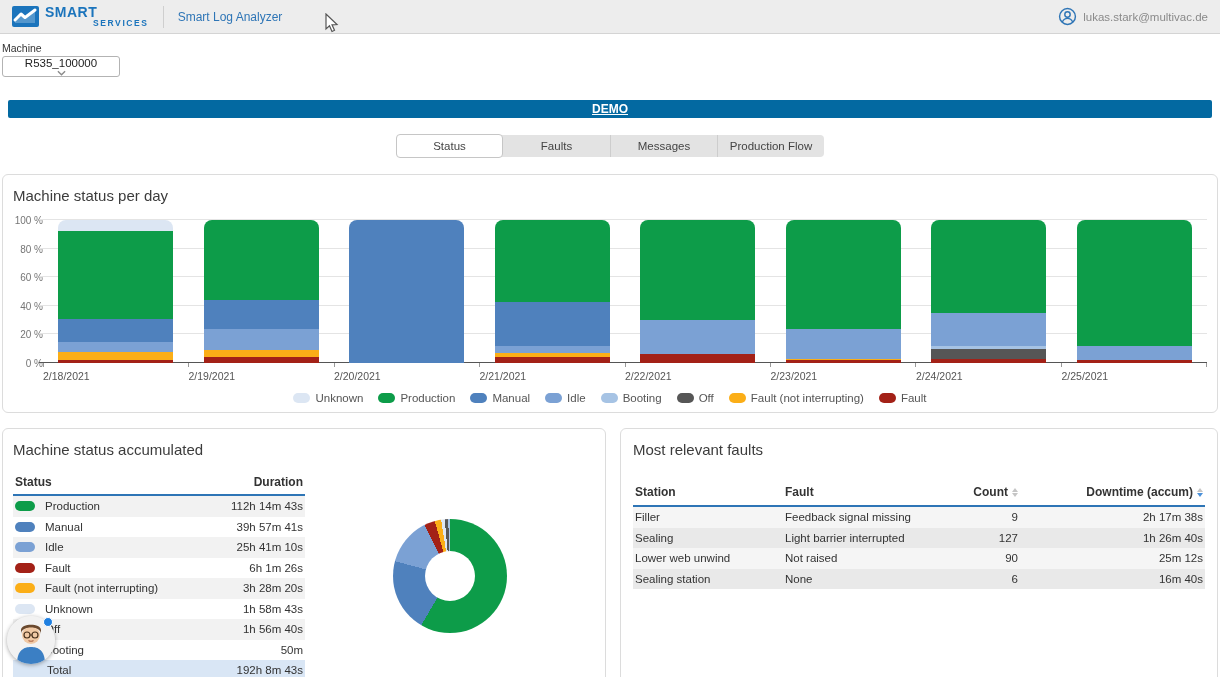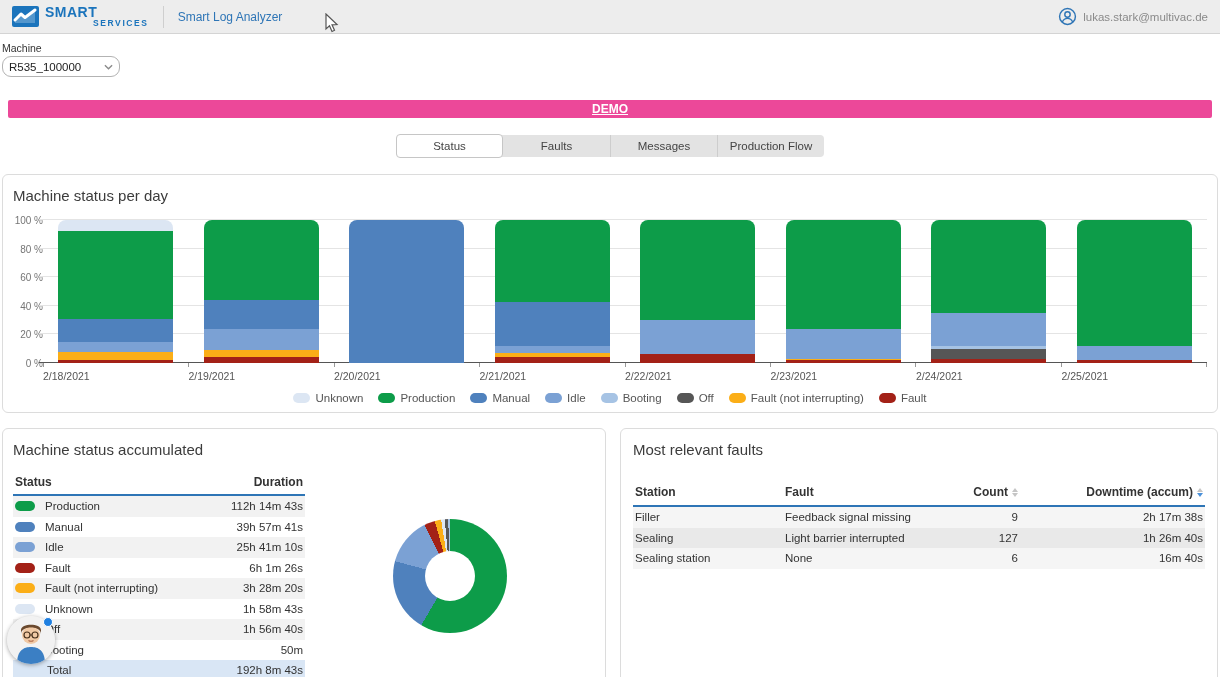--- a/index.html
+++ b/index.html
@@ -15,22 +15,22 @@
   .brand-line2 { font-size:8.5px; font-weight:bold; letter-spacing:1.6px;margin-left:48px; }
   .topbar-sep { width:1px; height:22px; background:#cfcfcf; margin:0 14px; }
   .app-title { color:#2e75b6; font-size:12px; }
   .topbar-right { margin-left:auto; display:flex; align-items:center; gap:6px; }
   .user-email { color:#8a8a8a; font-size:11.5px; }
 
   
   .filters { display:flex; gap:16px; padding:8px 0 0 2px; }
   .field-label { font-size:10.5px; color:#333; margin-bottom:2px; }
   .select-box { width:118px; height:21px; background:#fff; border:1px solid #b3b3b3;
-    border-radius:9px; display:flex; align-items:center; justify-content:space-between;
-    padding:0 6px; font-size:11.5px; color:#222; cursor:pointer; }
+    border-radius:3px; display:flex; align-items:center; justify-content:space-between;
+    padding:0 6px; font-size:11.5px; color:#222; cursor:pointer;flex-direction:column; }
   .date-box { width:133px; height:21px; background:#e2e2e2; border:1px solid #9c9c9c;
     border-radius:3px; display:flex; align-items:center; justify-content:center;
     gap:6px; font-size:11.5px; color:#333; }
 
   
   .demo-banner { margin:23px 8px 0 8px; height:18px; border-radius:2px;
     color:#fff; font-size:12px; font-weight:bold; display:flex;
     align-items:center; justify-content:center; }
   .tabbar-wrap { display:flex; justify-content:center; margin-top:17px; }
   .tabbar { display:flex; background:#e3e3e3; border-radius:4px; height:22px; }
@@ -148,21 +148,21 @@
     <div class="field-label">Machine</div>
     <div class="select-box">
       <span>R535_100000</span>
       <svg width="9" height="6" viewBox="0 0 10 6">
         <polyline points="1,1 5,5 9,1" fill="none" stroke="#8a8a8a" stroke-width="1.5"></polyline>
       </svg>
     </div>
   </div>
 </div>
 
-<div class="demo-banner" id="demo-banner" style="background: #ec4899; text-decoration: underline;">DEMO</div>
+<div class="demo-banner" id="demo-banner" style="background: #0369a1; text-decoration: underline;">DEMO</div>
 
 <div class="tabbar-wrap">
   <div class="tabbar" id="tabbar">
       <div class="tab active">Status</div>
       <div class="tab">Faults</div>
       <div class="tab">Messages</div>
       <div class="tab">Production Flow</div>
     </div>
 </div>
 
@@ -398,20 +398,26 @@
             <div class="ft-c0">Filler</div>
             <div class="ft-c1">Feedback signal missing</div>
             <div class="ft-c2">9</div>
             <div class="ft-c3">2h 17m 38s</div>
           </div>
           <div class="ft-row">
             <div class="ft-c0">Sealing</div>
             <div class="ft-c1">Light barrier interrupted</div>
             <div class="ft-c2">127</div>
             <div class="ft-c3">1h 26m 40s</div>
+          </div>
+          <div class="ft-row">
+            <div class="ft-c0">Lower web unwind</div>
+            <div class="ft-c1">Not raised</div>
+            <div class="ft-c2">90</div>
+            <div class="ft-c3">25m 12s</div>
           </div>
           <div class="ft-row">
             <div class="ft-c0">Sealing station</div>
             <div class="ft-c1">None</div>
             <div class="ft-c2">6</div>
             <div class="ft-c3">16m 40s</div>
           </div>
         </div>
     </div>
   </div>

